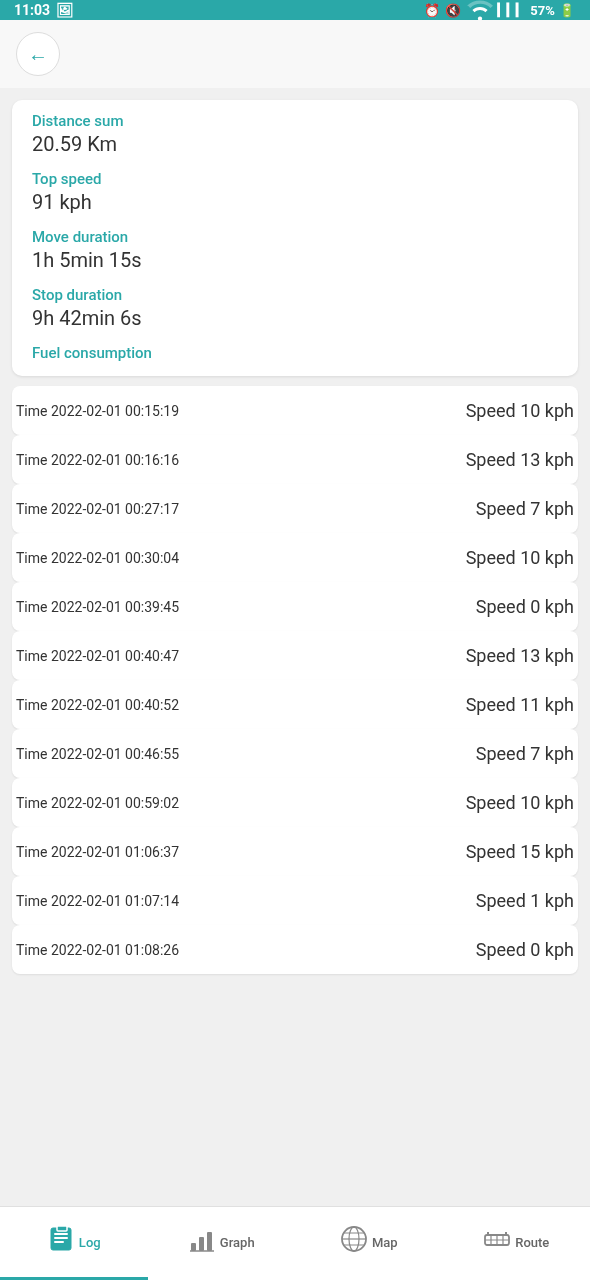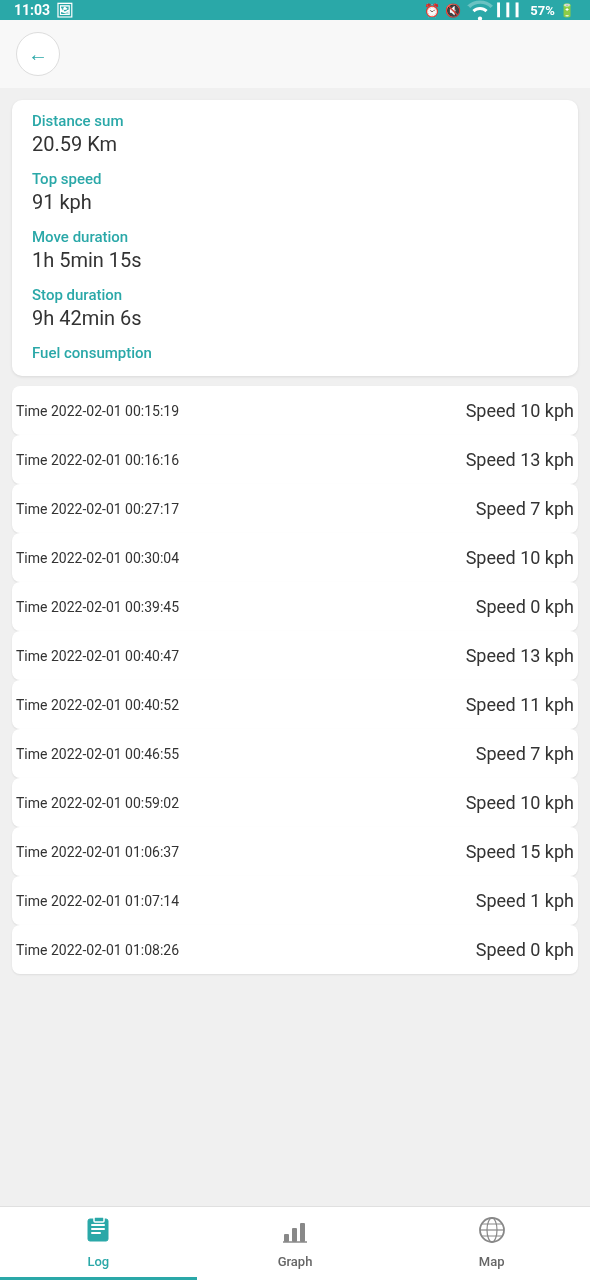--- a/index.html
+++ b/index.html
@@ -94,21 +94,21 @@
     
     .bottom-nav {
       background: white;
       display: flex;
       border-top: 1px solid #e0e0e0;
       height: 74px;
     }
     .nav-item {
       flex: 1;
       display: flex;
-      flex-direction: column;
+      flex-direction: row;
       align-items: center;
       justify-content: center;
       gap: 4px;
       cursor: pointer;
       padding: 8px 0;
       border-bottom: 3px solid transparent;
     }
     .nav-item.active {
       color: #2aa8a8;
       border-bottom: 3px solid #2aa8a8;
@@ -258,14 +258,28 @@
         <circle cx="14" cy="14" r="12" stroke="#888" stroke-width="1.8" fill="none"></circle>
         <ellipse cx="14" cy="14" rx="5" ry="12" stroke="#888" stroke-width="1.2" fill="none"></ellipse>
         <line x1="2" y1="14" x2="26" y2="14" stroke="#888" stroke-width="1.2"></line>
         <line x1="4" y1="8" x2="24" y2="8" stroke="#888" stroke-width="1.0"></line>
         <line x1="4" y1="20" x2="24" y2="20" stroke="#888" stroke-width="1.0"></line>
       </svg>
     </span>
     <span class="nav-label">Map</span>
   </div>
 
+  <div class="nav-item">
+    <span class="nav-icon">
+      <svg width="28" height="28" viewBox="0 0 28 28" fill="none">
+        <rect x="2" y="10" width="24" height="10" rx="2" fill="none" stroke="#888" stroke-width="1.8"></rect>
+        <line x1="8" y1="10" x2="8" y2="20" stroke="#888" stroke-width="1.2"></line>
+        <line x1="14" y1="10" x2="14" y2="20" stroke="#888" stroke-width="1.2"></line>
+        <line x1="20" y1="10" x2="20" y2="20" stroke="#888" stroke-width="1.2"></line>
+        <line x1="2" y1="15" x2="26" y2="15" stroke="#888" stroke-width="1.0"></line>
+        <line x1="5" y1="7" x2="5" y2="10" stroke="#888" stroke-width="2"></line>
+        <line x1="23" y1="7" x2="23" y2="10" stroke="#888" stroke-width="2"></line>
+      </svg>
+    </span>
+    <span class="nav-label">Route</span>
+  </div>
 
 </div>
 
 </body></html>

